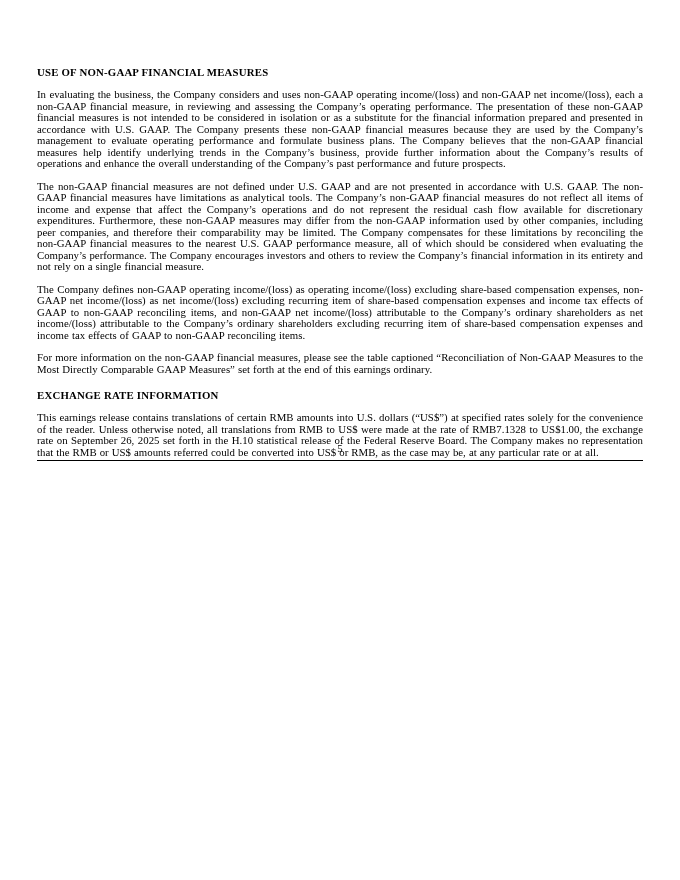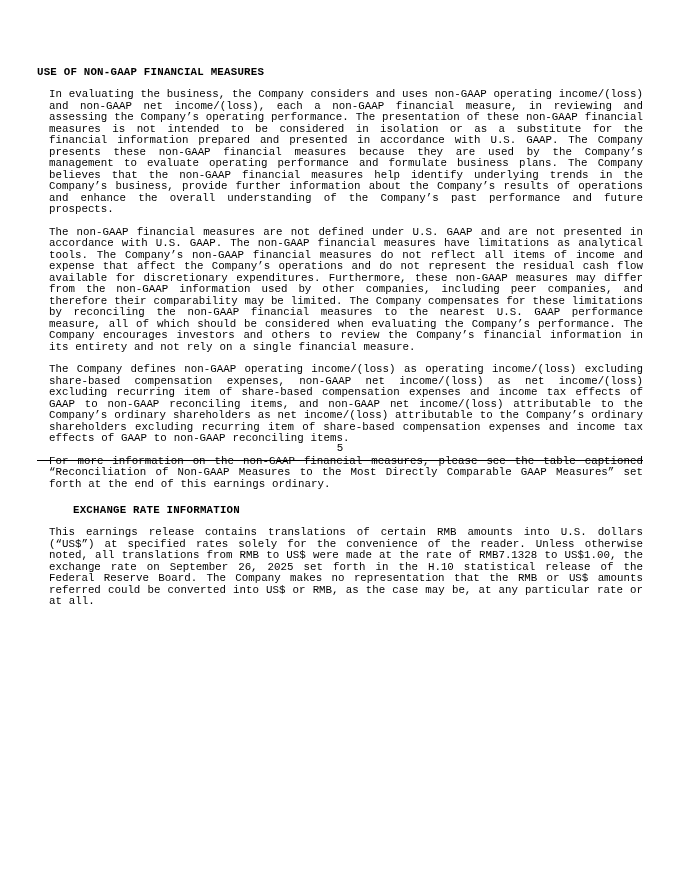--- a/index.html
+++ b/index.html
@@ -1,15 +1,15 @@
 <!DOCTYPE html>
 <html><head>
 <meta charset="utf-8">
 <style>
-  * { box-sizing: border-box; font-family: Liberation Mono, monospace; }
+  * { box-sizing: border-box; }
   html, body { margin: 0; padding: 0; }
   body {
     width: 680px;
     height: 880px;
     background: #ffffff;
     color: #000000;
     font-family: "Liberation Serif", "DejaVu Serif", serif;
     position: relative;
     overflow: hidden;
   }
@@ -19,27 +19,26 @@
     padding: 66px 37px 0 37px;
   }
   .sec-heading {
     font-size: 10.8px;
     font-weight: bold;
     letter-spacing: 0.2px;
     margin: 0 0 11px 0;
   }
   .section + .section .sec-heading {
     margin-top: 14px;
-    margin-left: 36px;
   }
   .para {
     font-size: 10.8px;
     line-height: 11.5px;
     text-align: justify;
-    margin: 0 0 11px 12px;
+    margin: 0 0 11px 0;
     word-spacing: 0.4px;
   }
   .footer {
     position: absolute;
     left: 37px;
     right: 37px;
     top: 443px;
   }
   .pageno {
     text-align: center;

